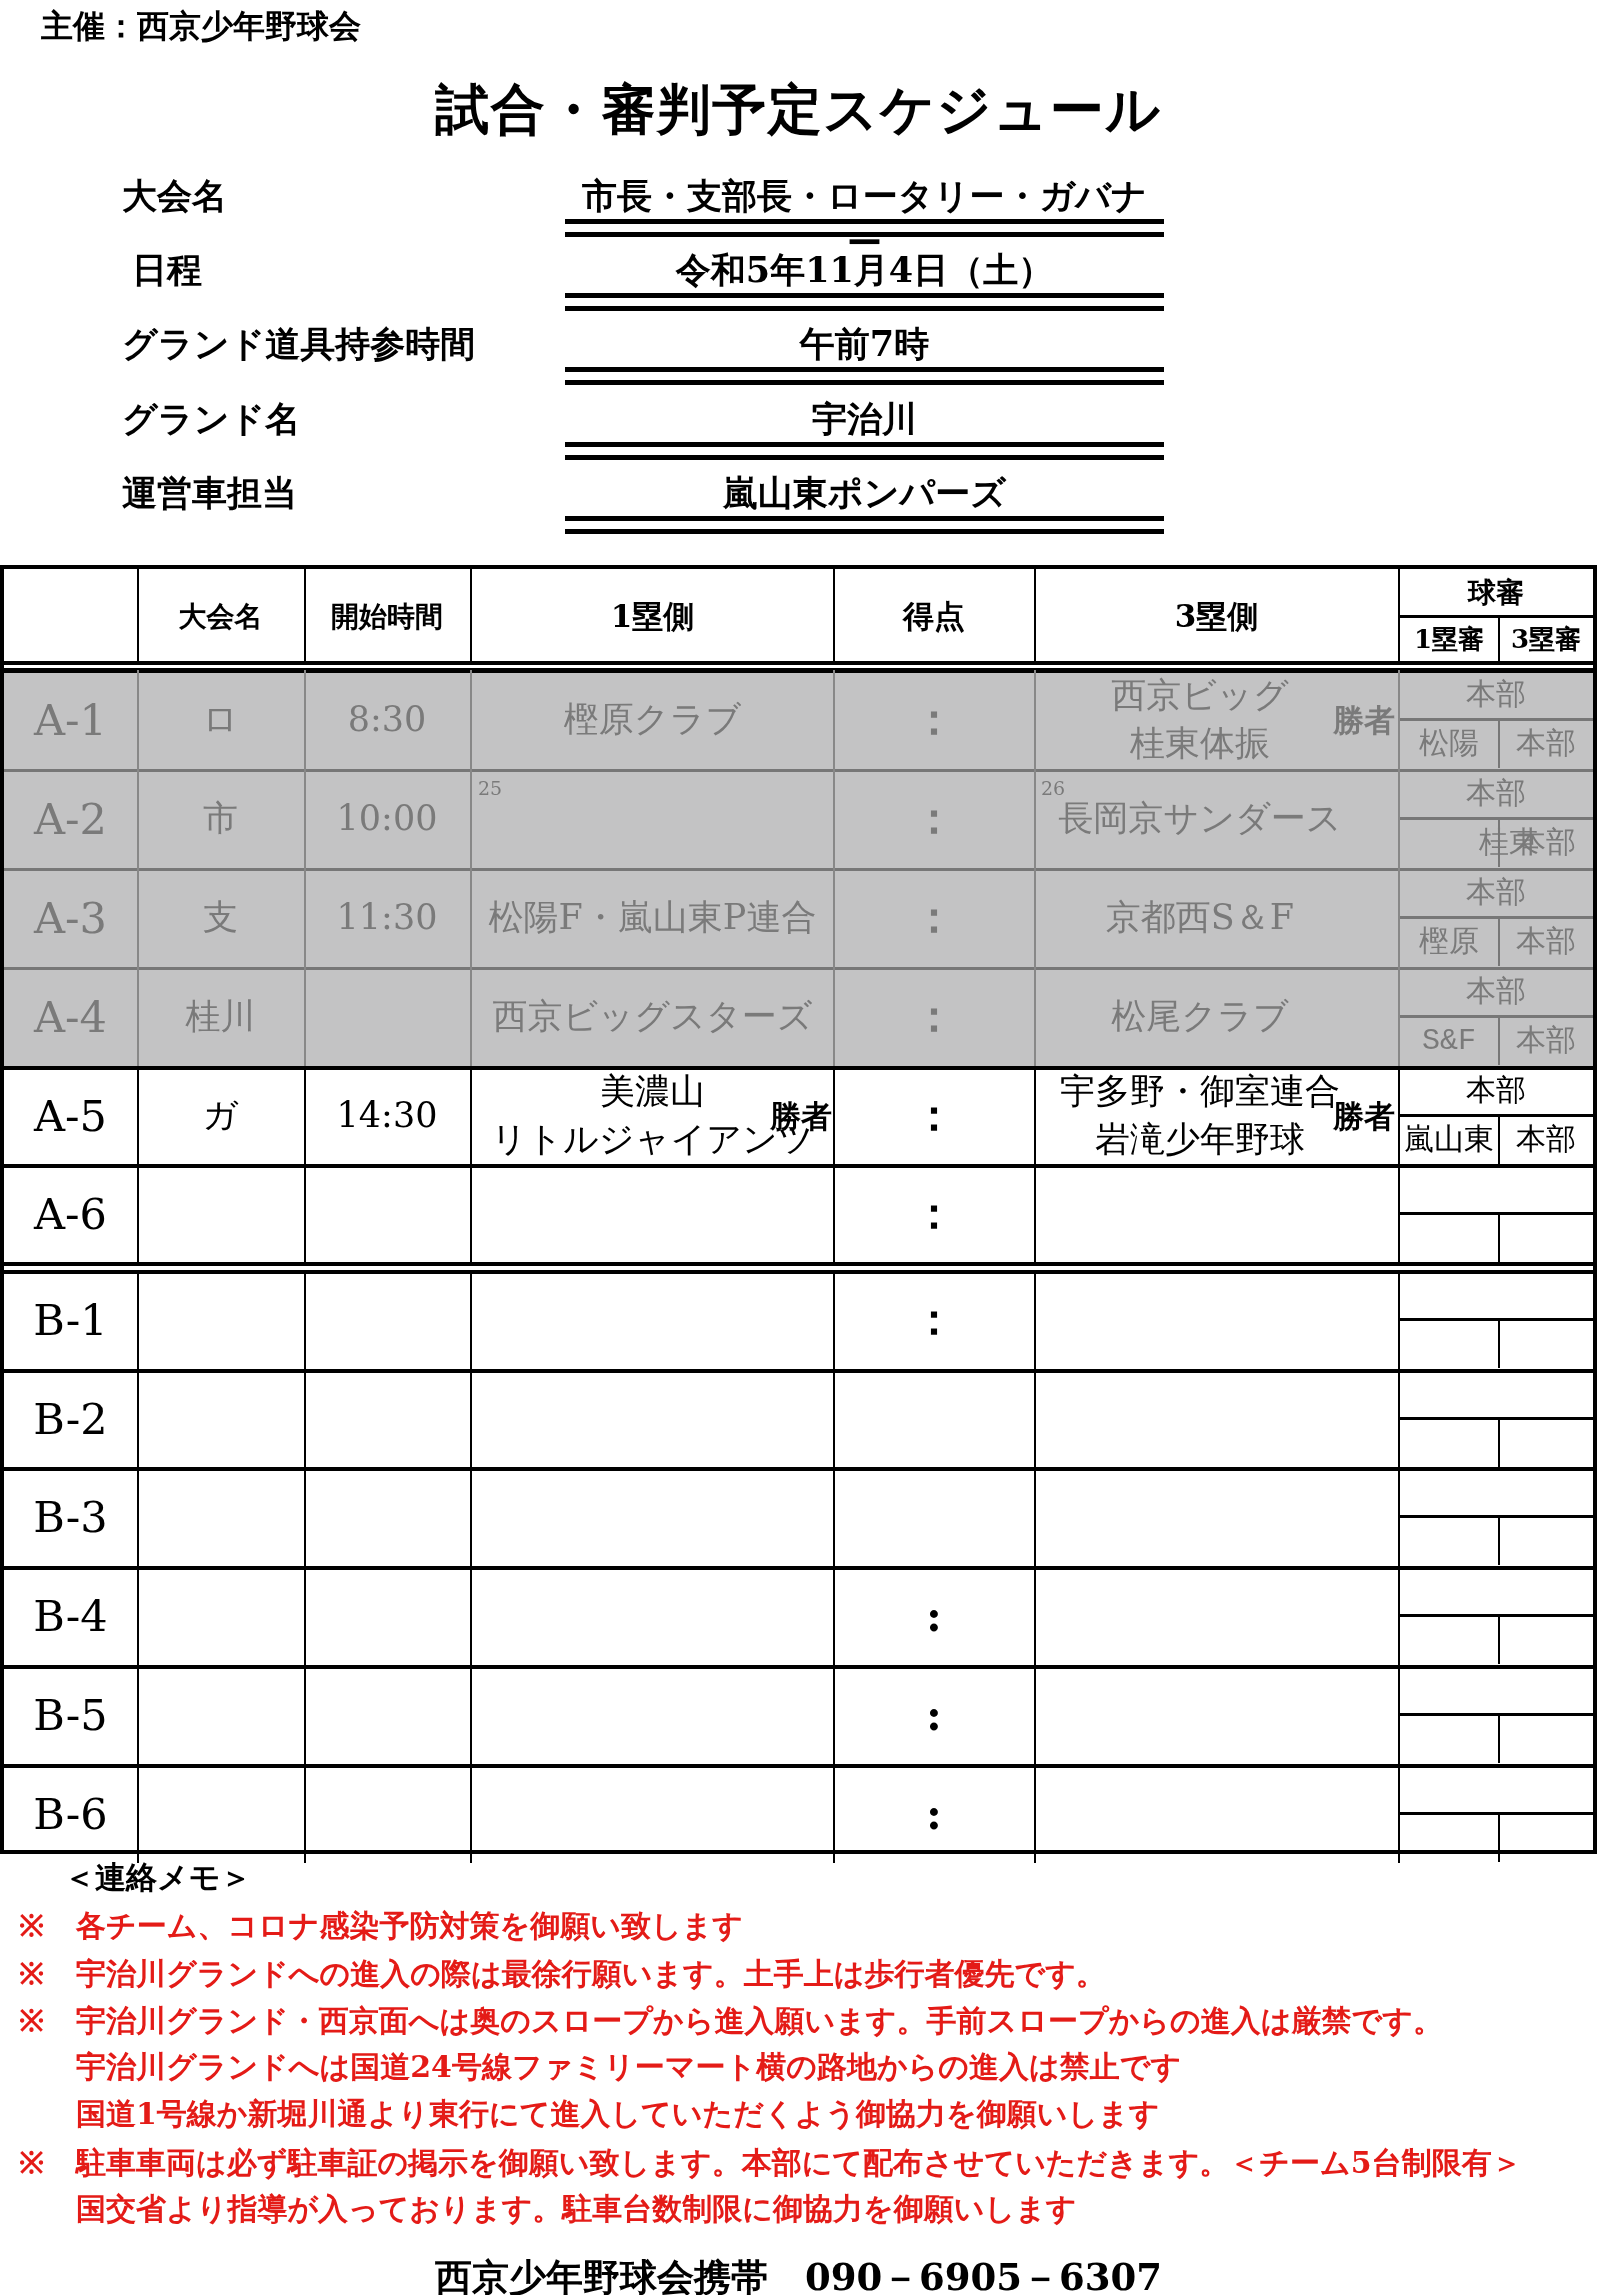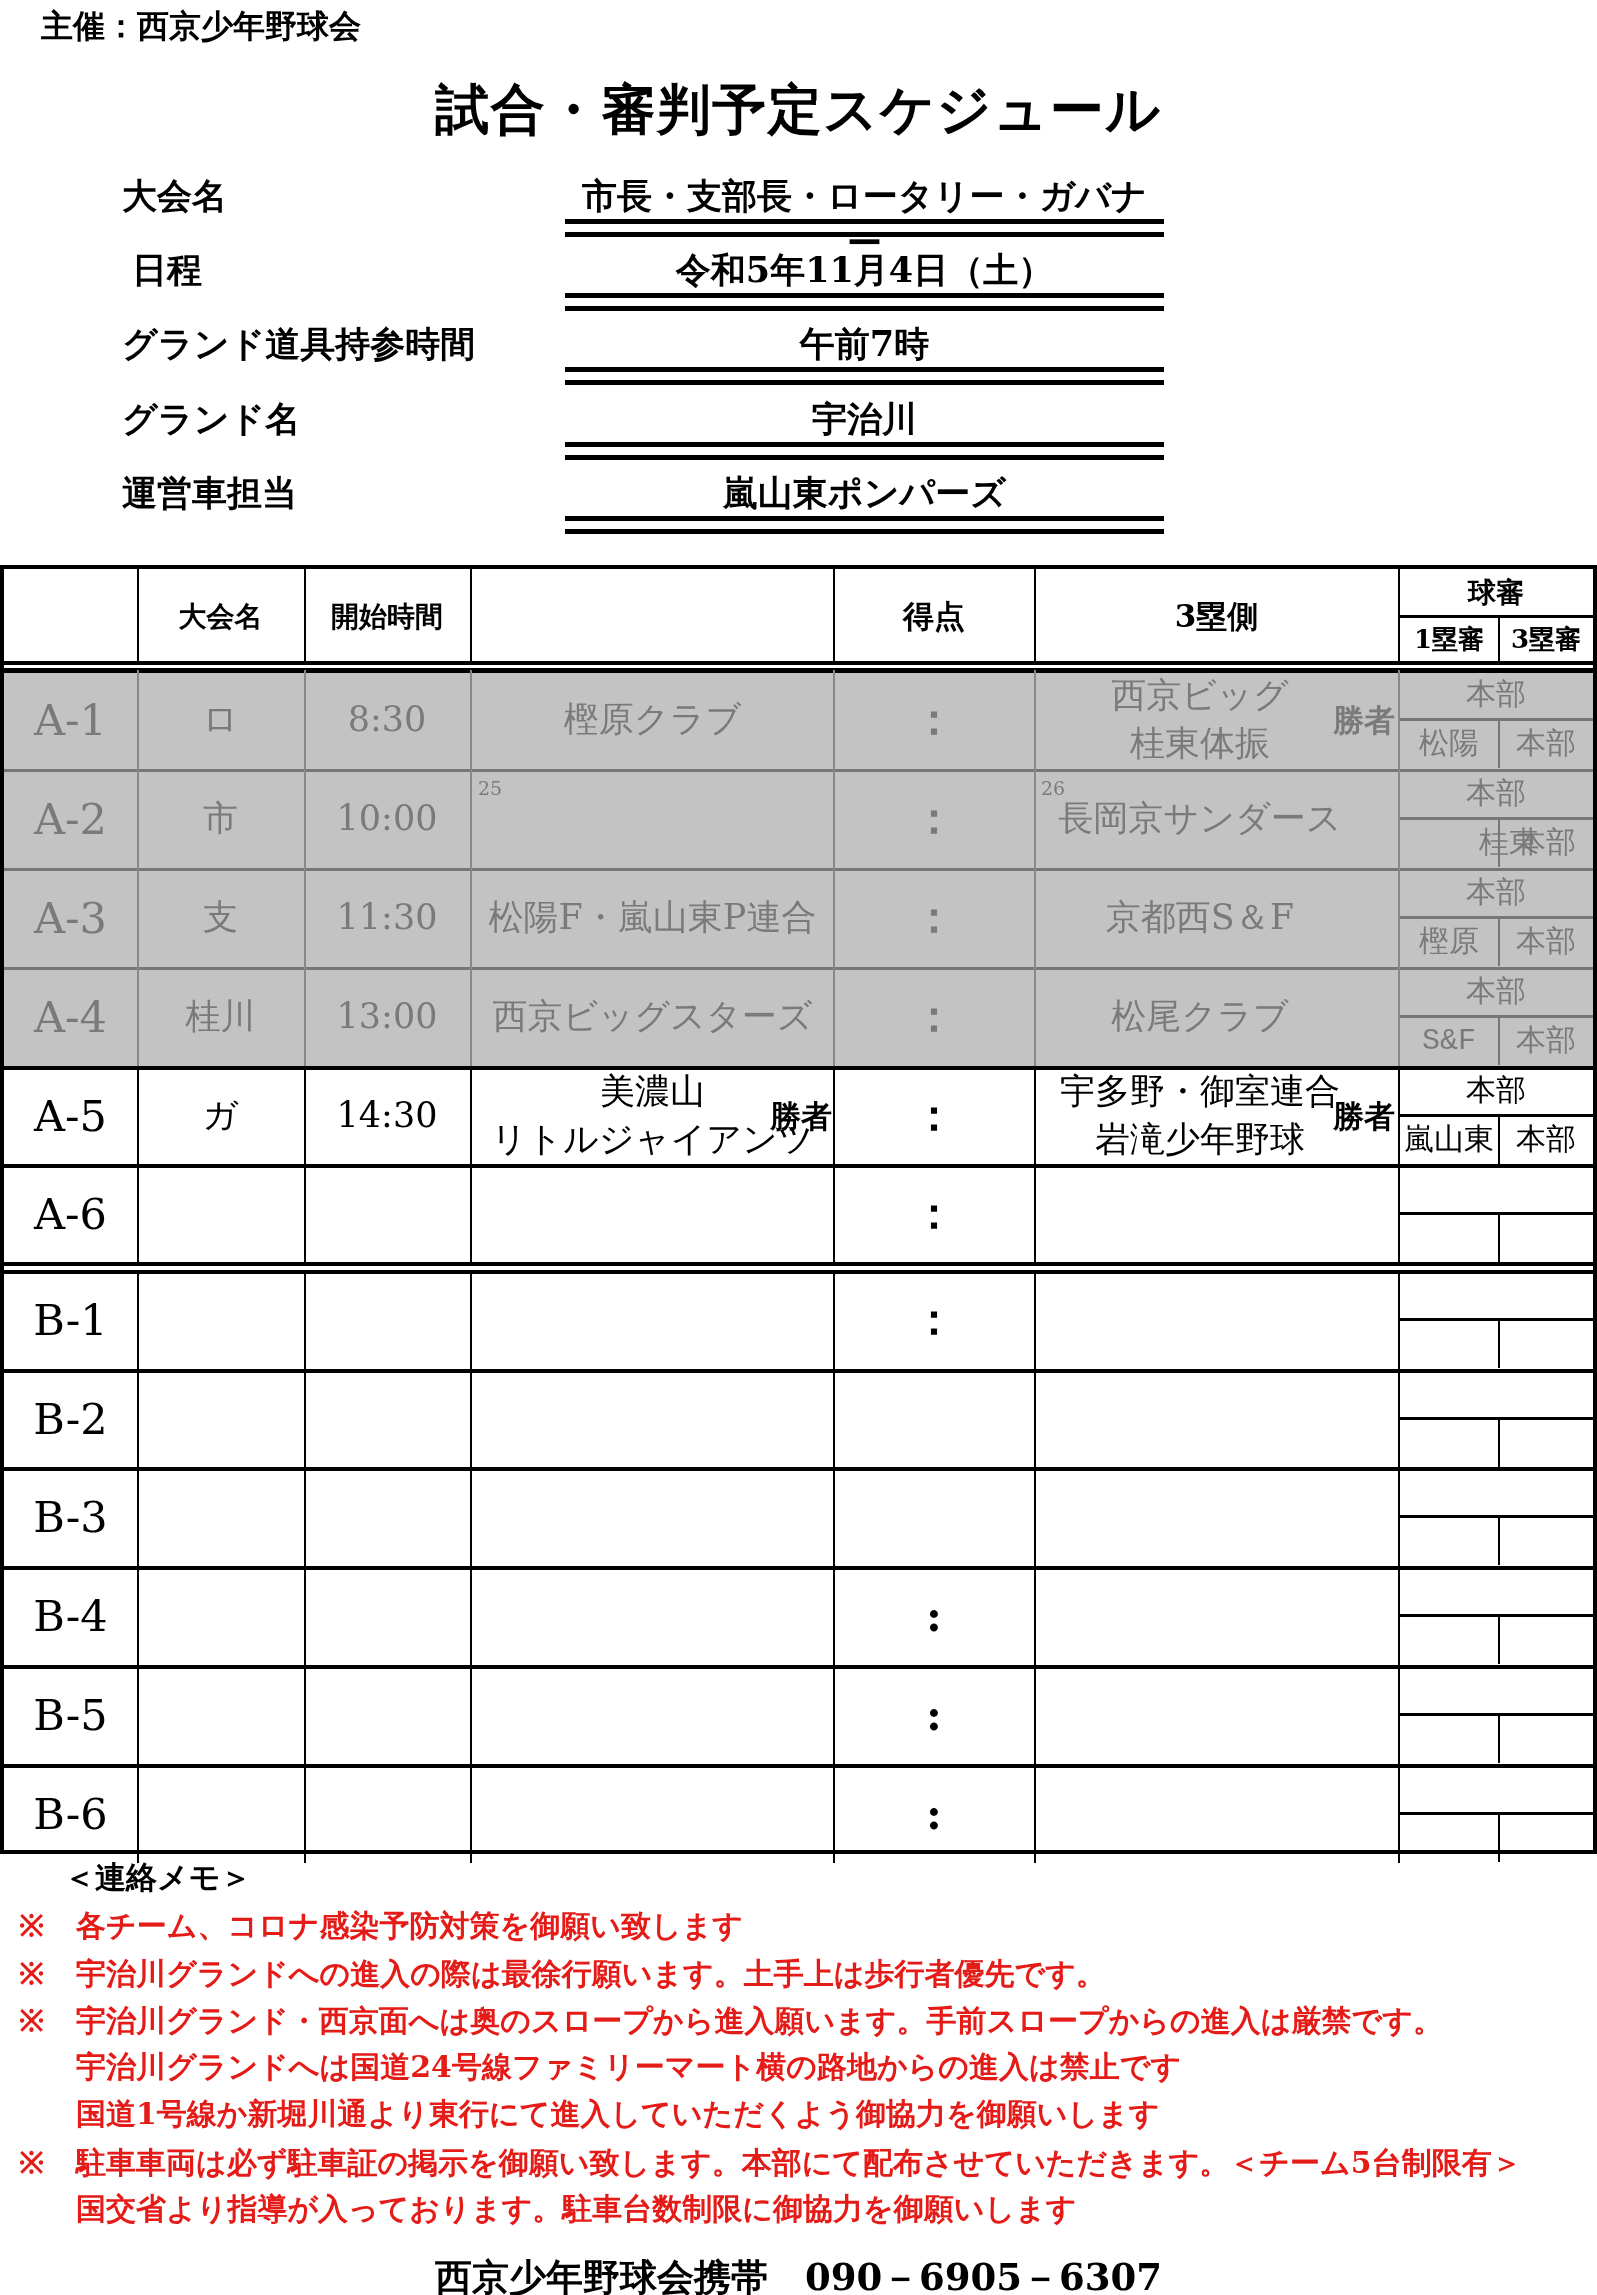--- a/index.html
+++ b/index.html
@@ -66,20 +66,21 @@
     <div class="info-value">嵐山東ポンパーズ</div>
     <div class="info-line"></div>
   </div>
 </div>
 
 <div class="table" id="schedule">
 
   <div class="cell hdr" style="left:0;top:0;width:133px;height:95px"></div>
   <div class="cell hdr" style="left:133px;top:0;width:167px;height:95px;font-size:28px">大会名</div>
   <div class="cell hdr" style="left:300px;top:0;width:166px;height:95px;font-size:28px">開始時間</div>
+  <div class="cell hdr" style="left:467px;top:0;width:363px;height:95px">1塁側</div>
   <div class="cell hdr" style="left:830px;top:0;width:200px;height:95px">得点</div>
   <div class="cell hdr" style="left:1030px;top:0;width:365px;height:95px">3塁側</div>
   <div class="cell hdr" style="left:1395px;top:0;width:194px;height:47px;font-size:28px">球審</div>
   <div class="cell hdr" style="left:1395px;top:47px;width:100px;height:47px;font-size:26px">1塁審</div>
   <div class="cell hdr" style="left:1495px;top:47px;width:94px;height:47px;font-size:26px">3塁審</div>
   <div class="hline" style="left:1395px;top:46px;width:194px;height:3.4px"></div>
   <div class="vline" style="left:1494px;top:47px;height:47px"></div>
   <div class="hline" style="left:0;top:92px;width:1589px;height:4px"></div>
   <div class="hline" style="left:0;top:99px;width:1589px;height:4px"></div>
 
@@ -153,21 +154,20 @@
         <div class="vline" style="left:300px;top:0;height:99px;background:#888"></div>
         <div class="vline" style="left:466px;top:0;height:99px;background:#888"></div>
         <div class="vline" style="left:829px;top:0;height:99px;background:#888"></div>
         <div class="vline" style="left:1030px;top:0;height:99px;background:#888"></div>
         <div class="vline" style="left:1394px;top:0;height:99px;background:#888"></div>
       </div>
       <div class="row shade" style="top: 398px; height: 99px;">
         <div class="hline" style="left:0;top:0;width:1589px;height:2.7px;background:#777"></div>
         <div class="cell rid" style="left:0;top:0;width:133px;height:99px">A-4</div>
         <div class="cell txt" style="left:133px;top:0;width:167px;height:99px">桂川</div>
-        <div class="cell txt" style="left:300px;top:0;width:166px;height:99px">13:00</div>
         <div class="cell txt" style="left:467px;top:0;width:363px;height:99px;white-space:pre-line">西京ビッグスターズ</div>
         <div class="sup" style="left:474px;top:8px"></div>
         <div class="winner" style="left:766px;top:30px"></div>
         <div class="cell colon" style="left:830px;top:0;width:200px;height:99px">：</div>
         <div class="cell txt" style="left:1030px;top:0;width:332px;height:99px;white-space:pre-line">松尾クラブ</div>
         <div class="sup" style="left:1037px;top:8px"></div>
         <div class="winner" style="left:1329px;top:30px"></div>
         <div class="cell small" style="left:1395px;top:0;width:194px;height:49px">本部</div>
         <div class="hline" style="left:1395px;top:48px;width:194px;height:3.4px;background:#777"></div>
         <div class="cell small" style="left:1395px;top:49px;width:100px;height:49px">S&amp;F</div>

